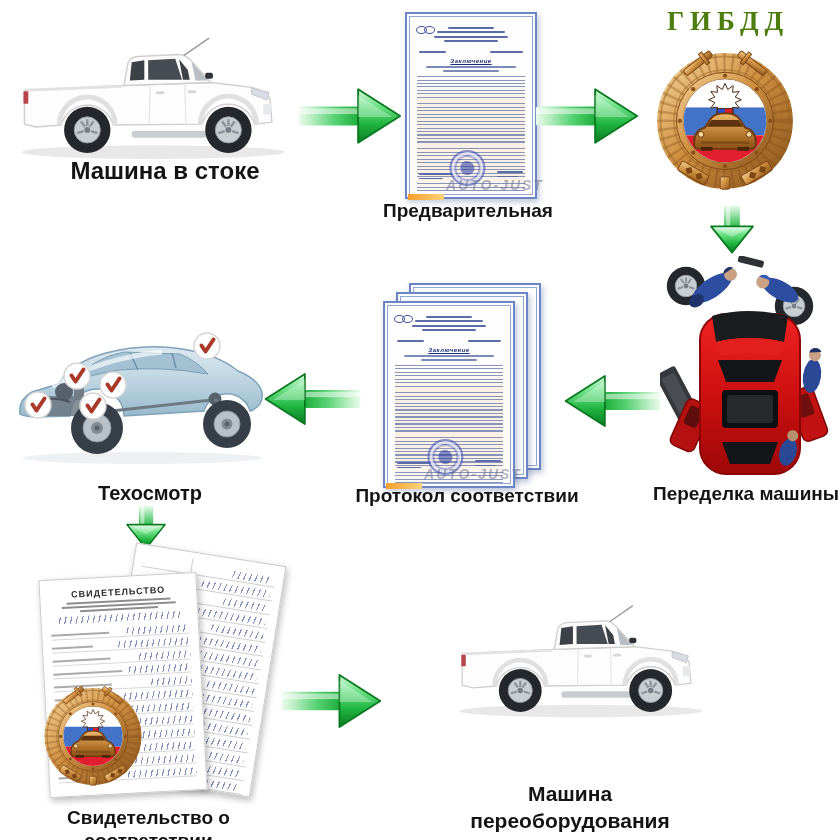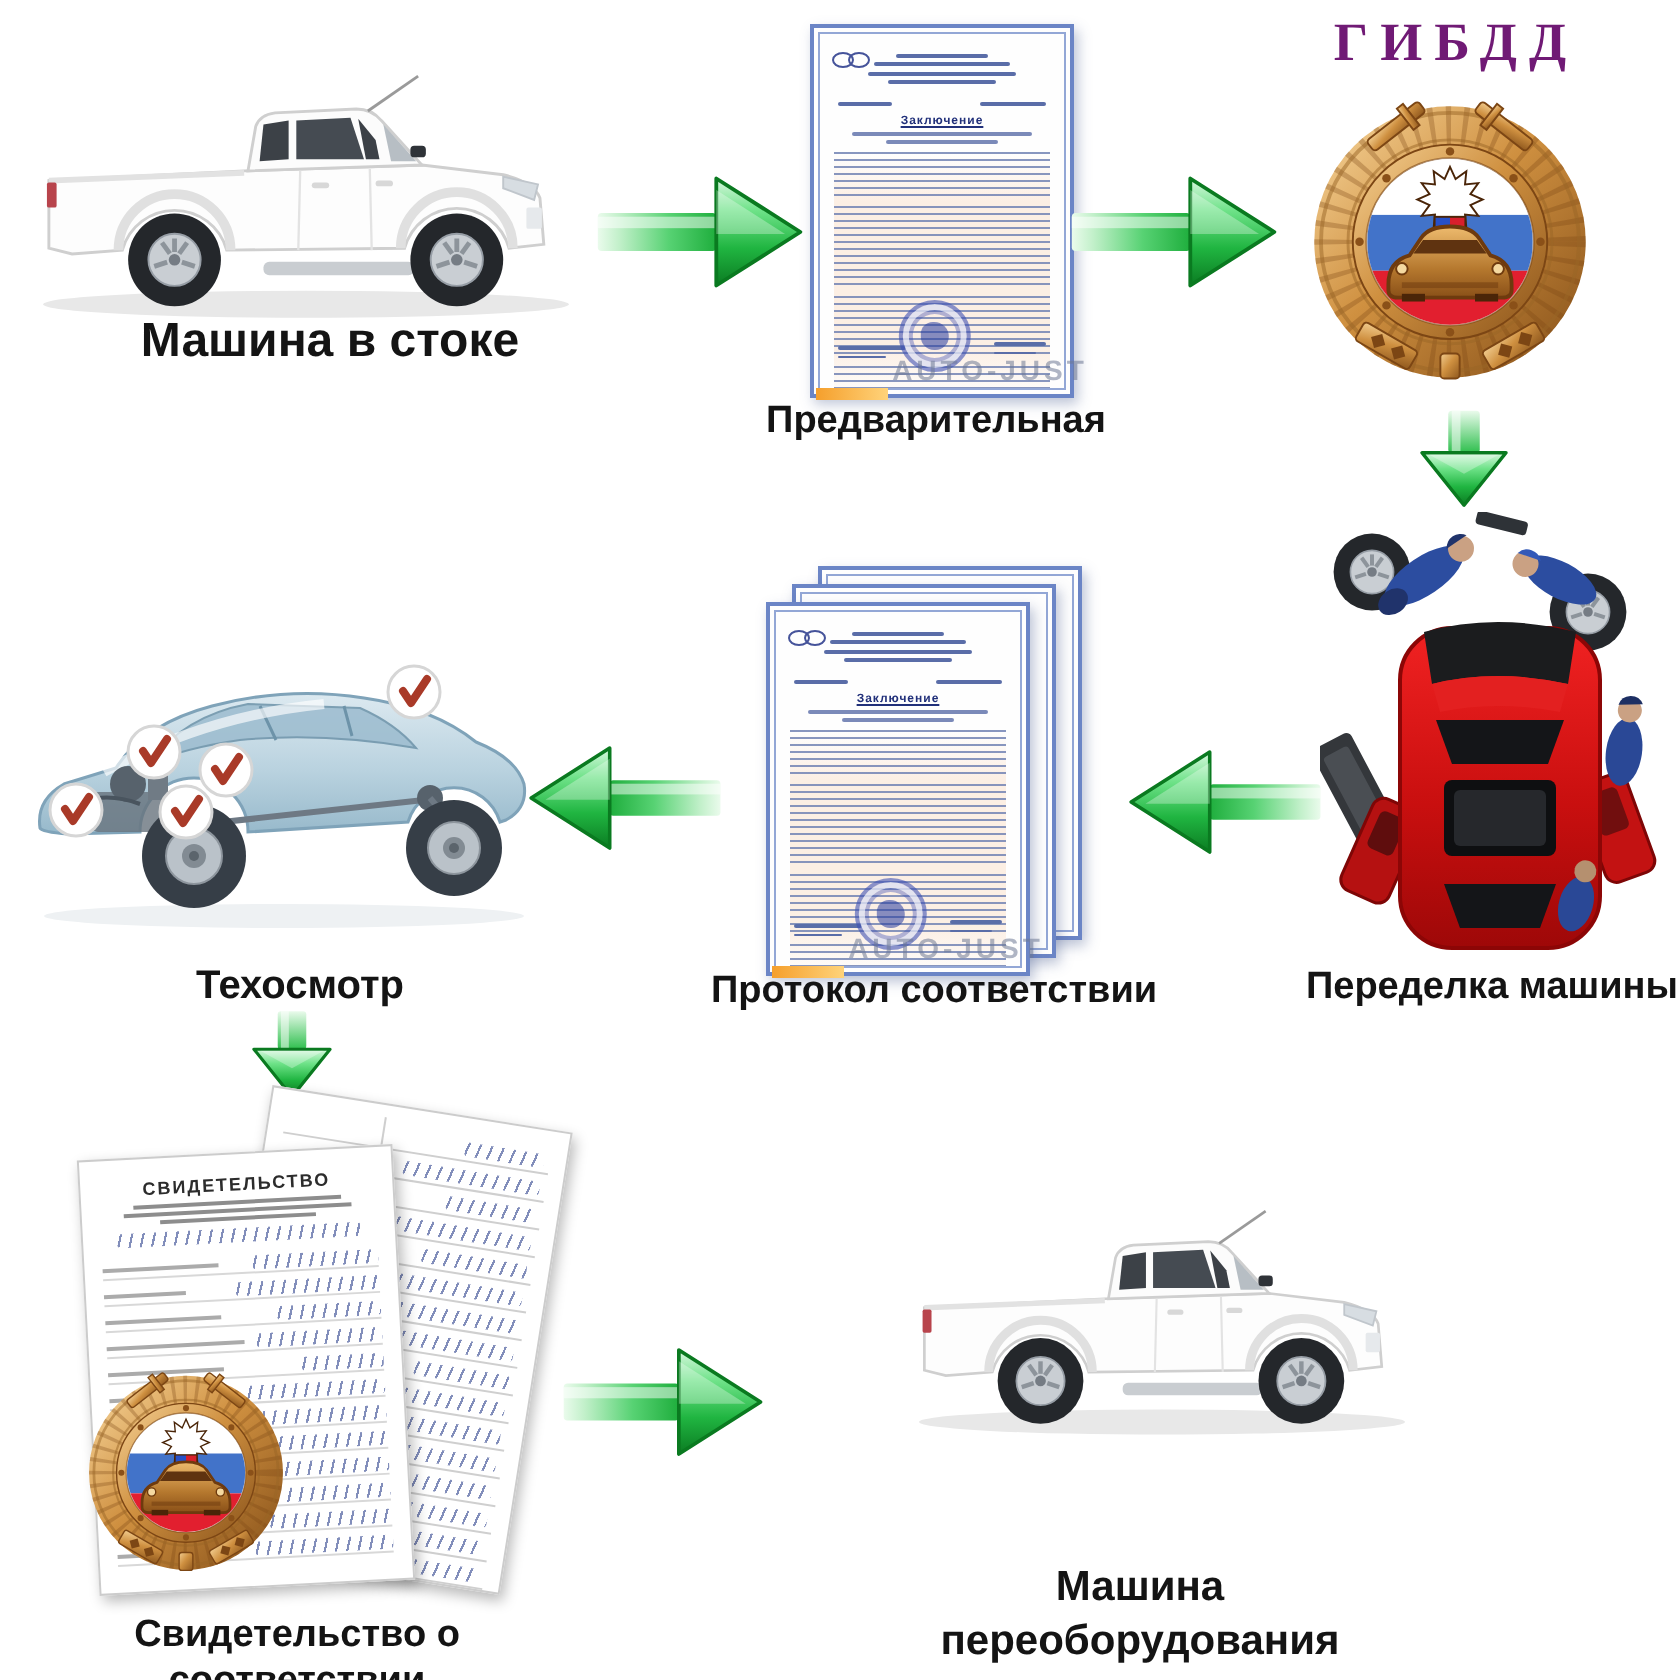--- a/index.html
+++ b/index.html
@@ -3,26 +3,26 @@
 <meta charset="utf-8">
 <style>
   html,body { margin:0; padding:0; background:#fff; }
   .canvas { position:relative; width:840px; height:840px; background:#ffffff; overflow:hidden;
             font-family:"Liberation Sans", sans-serif; }
   .abs { position:absolute; }
   .defs { position:absolute; width:0; height:0; overflow:hidden; }
   .lbl { position:absolute; text-align:center; font-weight:bold; color:#141414;
          font-size:19px; line-height:23px; }
   .gibdd-lbl { font-family:"Liberation Serif", serif; font-size:27px; letter-spacing:6px;
-               font-weight:bold; color:#701a75; }
+               font-weight:bold; color:#4d7c0f; }
   .flip { transform:scaleX(-1); }
 
   
   .doc { position:absolute; background:#fefefe; border:2px solid #6b85c6;
-         box-shadow:2px 3px 6px rgba(70,90,140,.35); }
+         box-shadow:2px 3px 6px rgba(70,90,140,.35);font-style:italic; }
   .doc-inner { position:absolute; inset:2px; border:1px solid #93a7d6; overflow:hidden; }
   .doc-inner i { display:block; height:2px; background:#5a6da8; margin:2.5px auto; border-radius:1px; }
   .doc-logo { position:absolute; left:6px; top:9px; width:9px; height:6px;
               border:1.5px solid #45539a; border-radius:50%; }
   .doc-logo::after { content:""; position:absolute; left:7px; top:-1.5px; width:9px; height:6px;
               border:1.5px solid #45539a; border-radius:50%; }
   .doc-headlines { padding-top:7px; width:68%; margin:0 auto; }
   .doc-no { display:flex; justify-content:space-between; padding:6px 9px 0; }
   .doc-no i { margin:0; width:26%; }
   .doc-title { text-align:center; font-size:6px; font-weight:bold; color:#21307a;

